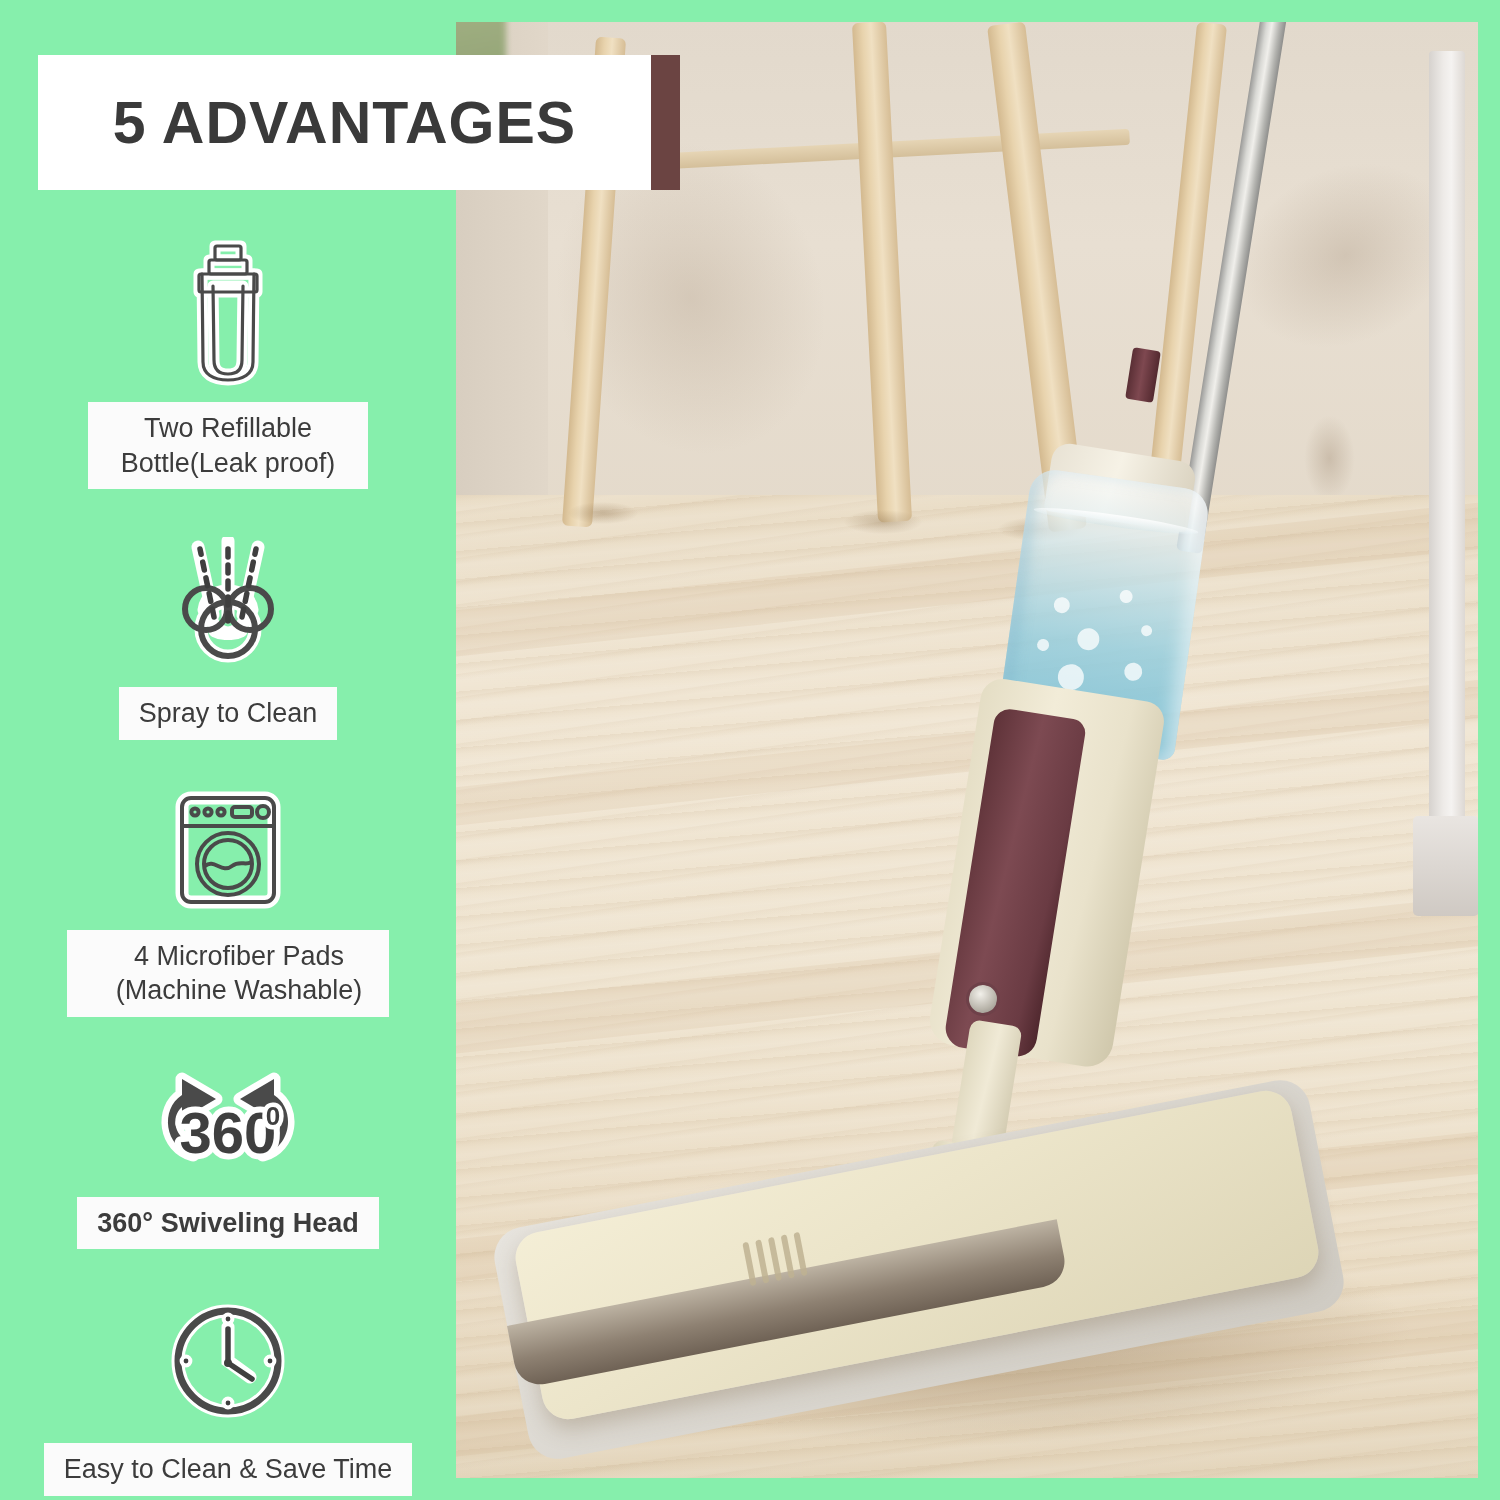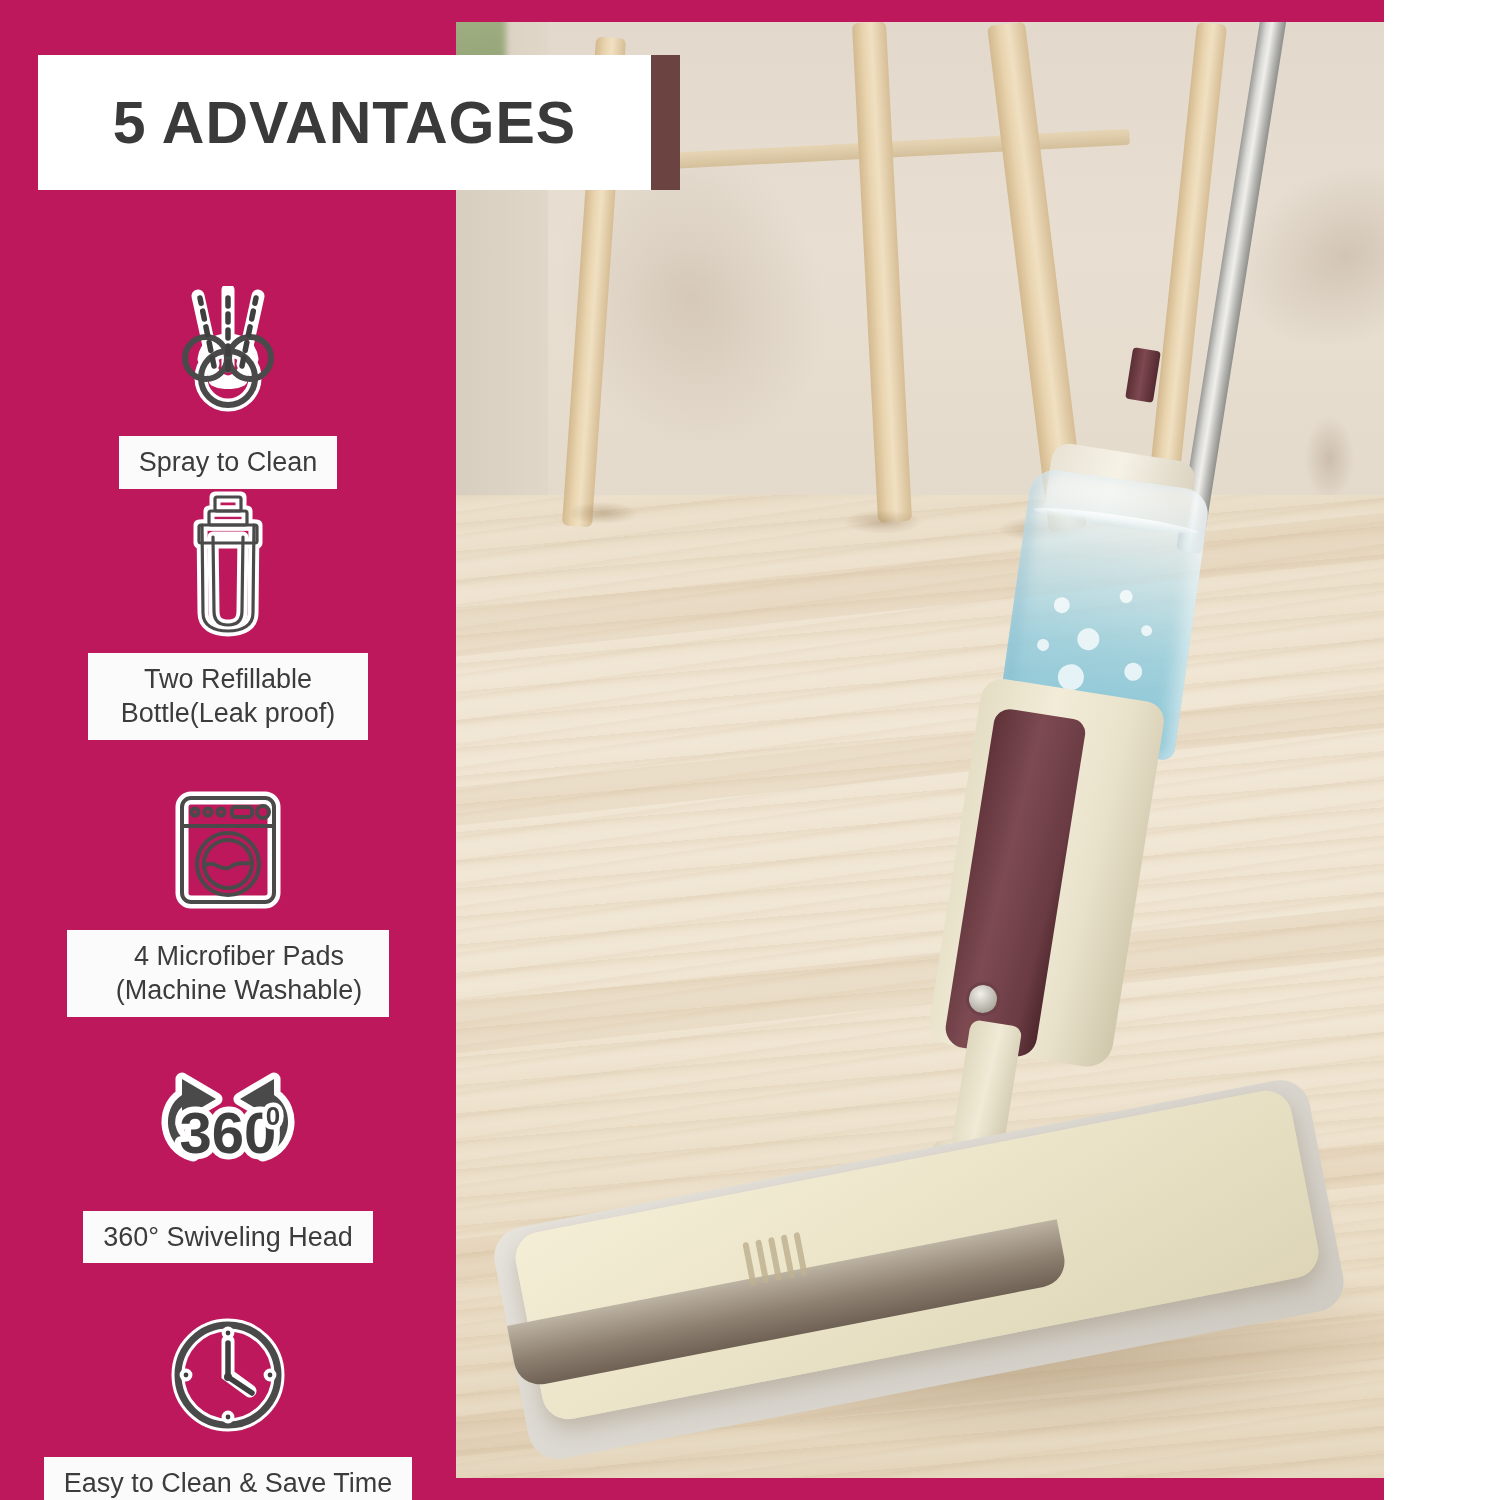--- a/index.html
+++ b/index.html
@@ -5,23 +5,23 @@
   html, body {
     margin: 0;
     padding: 0;
     background: #ffffff;
   }
   body {
     font-family: "Liberation Sans", sans-serif;
   }
   #page {
     position: relative;
-    width: 1384px;
+    width: 1500px;
     height: 1500px;
-    background: #be185d;
+    background: #86efac;
     overflow: hidden;
   }
 
   
   .photo {
     position: absolute;
     left: 456px;
     top: 22px;
     width: 1022px;
     height: 1456px;
@@ -351,20 +351,45 @@
 
   <div class="title-wrap">
     <div class="title-box">
       <div class="title-text">5 ADVANTAGES</div>
     </div>
     <div class="title-bar"></div>
   </div>
 
   <div class="features">
 
+    <div class="feature">
+      <div class="feature-icon">
+        <svg width="118" height="150" viewBox="0 0 118 150" aria-hidden="true">
+          <g fill="none" stroke="#ffffff" stroke-width="11" stroke-linejoin="round" stroke-linecap="round">
+            <path d="M46 8h26v14h-26z"></path>
+            <path d="M40 22h38v14h-38z"></path>
+            <path d="M30 36h58v18h-58z"></path>
+            <path d="M33 36 C33 36 34 120 34 124 C34 136 44 142 59 142 C74 142 84 136 84 124 C84 120 85 36 85 36 Z"></path>
+            <path d="M44 48 C44 48 45 118 45 122 C45 132 50 136 59 136 C68 136 73 132 73 122 C73 118 74 48 74 48 Z"></path>
+          </g>
+          <g fill="none" stroke="#4a4a4a" stroke-width="3.2" stroke-linejoin="round" stroke-linecap="round">
+            <rect x="46" y="8" width="26" height="14" rx="2"></rect>
+            <rect x="40" y="22" width="38" height="14" rx="2"></rect>
+            <rect x="30" y="36" width="58" height="18" rx="2"></rect>
+            <path d="M33 36 C33 36 34 120 34 124 C34 136 44 142 59 142 C74 142 84 136 84 124 C84 120 85 36 85 36"></path>
+            <path d="M44 48 C44 48 45 118 45 122 C45 132 50 136 59 136 C68 136 73 132 73 122 C73 118 74 48 74 48"></path>
+          </g>
+        </svg>
+      </div>
+      <div class="feature-label" style="margin-top:14px;width:240px;">
+        <div>Two Refillable</div>
+        <div>Bottle(Leak proof)</div>
+      </div>
+    </div>
+
     <div class="feature" style="margin-top:48px;">
       <div class="feature-icon">
         <svg width="140" height="132" viewBox="0 0 140 132" aria-hidden="true">
           <g fill="none" stroke="#ffffff" stroke-width="13" stroke-linejoin="round" stroke-linecap="round">
             <path d="M46 73 a21 21 0 1 1 11 21 M94 73 a21 21 0 1 0 -11 21"></path>
             <circle cx="70" cy="92" r="27"></circle>
             <path d="M70 80 L70 4"></path>
             <path d="M55 78 L40 10"></path>
             <path d="M85 78 L100 10"></path>
           </g>
@@ -375,45 +400,20 @@
           </g>
           <g fill="none" stroke="#3f3f3f" stroke-width="5.5" stroke-linecap="round" stroke-dasharray="8 8">
             <path d="M70 84 L70 6"></path>
             <path d="M56 80 L42 12"></path>
             <path d="M84 80 L98 12"></path>
           </g>
         </svg>
       </div>
       <div class="feature-label" style="margin-top:18px;">
         <div>Spray to Clean</div>
-      </div>
-    </div>
-
-    <div class="feature">
-      <div class="feature-icon">
-        <svg width="118" height="150" viewBox="0 0 118 150" aria-hidden="true">
-          <g fill="none" stroke="#ffffff" stroke-width="11" stroke-linejoin="round" stroke-linecap="round">
-            <path d="M46 8h26v14h-26z"></path>
-            <path d="M40 22h38v14h-38z"></path>
-            <path d="M30 36h58v18h-58z"></path>
-            <path d="M33 36 C33 36 34 120 34 124 C34 136 44 142 59 142 C74 142 84 136 84 124 C84 120 85 36 85 36 Z"></path>
-            <path d="M44 48 C44 48 45 118 45 122 C45 132 50 136 59 136 C68 136 73 132 73 122 C73 118 74 48 74 48 Z"></path>
-          </g>
-          <g fill="none" stroke="#4a4a4a" stroke-width="3.2" stroke-linejoin="round" stroke-linecap="round">
-            <rect x="46" y="8" width="26" height="14" rx="2"></rect>
-            <rect x="40" y="22" width="38" height="14" rx="2"></rect>
-            <rect x="30" y="36" width="58" height="18" rx="2"></rect>
-            <path d="M33 36 C33 36 34 120 34 124 C34 136 44 142 59 142 C74 142 84 136 84 124 C84 120 85 36 85 36"></path>
-            <path d="M44 48 C44 48 45 118 45 122 C45 132 50 136 59 136 C68 136 73 132 73 122 C73 118 74 48 74 48"></path>
-          </g>
-        </svg>
-      </div>
-      <div class="feature-label" style="margin-top:14px;width:240px;">
-        <div>Two Refillable</div>
-        <div>Bottle(Leak proof)</div>
       </div>
     </div>
 
     <div class="feature" style="margin-top:46px;">
       <div class="feature-icon">
         <svg width="128" height="128" viewBox="0 0 128 128" aria-hidden="true">
           <g fill="none" stroke="#ffffff" stroke-width="13" stroke-linejoin="round" stroke-linecap="round">
             <rect x="18" y="12" width="92" height="104" rx="9"></rect>
           </g>
           <g fill="none" stroke="#4a4a4a" stroke-width="4" stroke-linejoin="round" stroke-linecap="round">
@@ -446,21 +446,21 @@
           <g fill="#4a4a4a">
             <path d="M45 86 C16 78 12 40 34 26 L34 10 L68 30 L34 50 L34 38 C22 48 26 70 47 76 Z"></path>
             <path d="M115 86 C144 78 148 40 126 26 L126 10 L92 30 L126 50 L126 38 C138 48 134 70 113 76 Z"></path>
           </g>
           <text x="80" y="84" text-anchor="middle" font-family="Liberation Sans, sans-serif" font-size="58" font-weight="bold" stroke="#ffffff" stroke-width="12" stroke-linejoin="round" fill="none">360</text>
           <text x="80" y="84" text-anchor="middle" font-family="Liberation Sans, sans-serif" font-size="58" font-weight="bold" fill="#3f3f3f">360</text>
           <text x="125" y="56" text-anchor="middle" font-family="Liberation Sans, sans-serif" font-size="26" font-weight="bold" stroke="#ffffff" stroke-width="9" stroke-linejoin="round" fill="none">0</text>
           <text x="125" y="56" text-anchor="middle" font-family="Liberation Sans, sans-serif" font-size="26" font-weight="bold" fill="#3f3f3f">0</text>
         </svg>
       </div>
-      <div class="feature-label" style="margin-top:38px;">
+      <div class="feature-label" style="margin-top:24px;font-weight:bold;">
         <div>360° Swiveling Head</div>
       </div>
     </div>
 
     <div class="feature" style="margin-top:48px;">
       <div class="feature-icon">
         <svg width="128" height="128" viewBox="0 0 128 128" aria-hidden="true">
           <g fill="none" stroke="#ffffff" stroke-width="13" stroke-linecap="round">
             <circle cx="64" cy="64" r="50"></circle>
             <path d="M64 30 L64 64 L86 80"></path>

